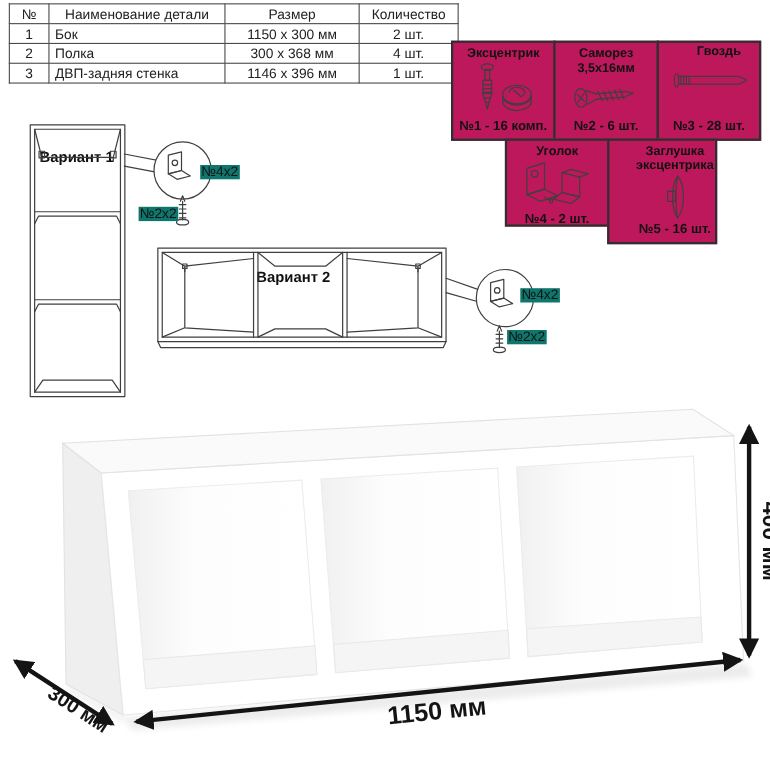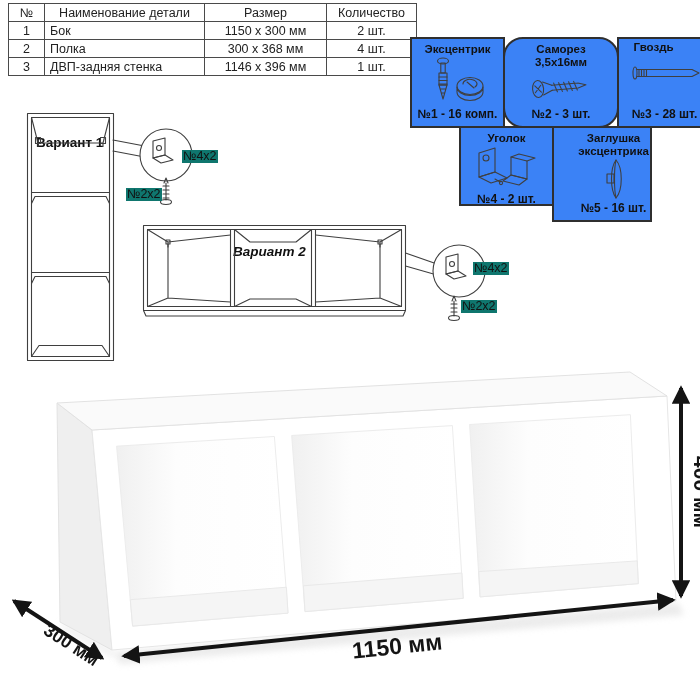--- a/index.html
+++ b/index.html
@@ -9,21 +9,21 @@
 
   
   table.parts{border-collapse:collapse;background:#fff;}
   table.parts th,table.parts td{border:1.6px solid #4a4a4a;font-size:12.5px;font-weight:400;
          height:17px;padding:0 5px;white-space:nowrap;color:#222;}
   table.parts th{text-align:center;}
   td.c{text-align:center;} td.l{text-align:left;}
 
   
   .hw-row{display:flex;position:absolute;}
-  .hw-cell{border:2px solid #2f2f2f;margin-left:-2px;background:#3b82f6;
+  .hw-cell{border:2px solid #2f2f2f;margin-left:-2px;background:#be185d;
            display:flex;flex-direction:column;align-items:center;box-sizing:border-box;}
   .hw-cell:first-child{margin-left:0;}
   .hw-title{font-weight:bold;font-size:11.5px;line-height:1.12;text-align:center;margin-top:4px;color:#111;}
   .hw-sub{display:block;}
   .hw-icon{flex:1;display:flex;align-items:center;justify-content:center;}
   .hw-count{font-weight:bold;font-size:12px;margin:1px 0 5px;color:#111;}
 
   .v-title{font-weight:bold;font-size:13.5px;color:#111;margin-top:40px;}
   .callout{font-weight:normal;font-size:12.5px;color:#111;background:#0f766e;padding:0 1px;line-height:1;}
 
@@ -74,35 +74,35 @@
           <rect x="15" y="17" width="8" height="12"></rect>
           <path d="M15,21 h8 M15,24.5 h8 M15,28 h8"></path>
           <path d="M15,29 L23,29 L19,43 z M16.5,33 h5 M17.5,37 h3"></path>
           <ellipse cx="46" cy="30" rx="13" ry="8.5"></ellipse>
           <path d="M33,31 a13,8.5 0 0 0 26,0 l0,5 a13,8.5 0 0 1 -26,0 z"></path>
           <path d="M39,28 a7,4.5 0 1 1 12,3 M43,26 l7,6"></path>
         </svg>
       </div>
       <div class="hw-count">№1 - 16 комп.</div>
     </div>
-    <div class="hw-cell" style="width:116px;height:91px;border-radius:20px;">
+    <div class="hw-cell" style="width:96px;height:91px;">
       <div class="hw-title"><span>Саморез</span>
         <span class="hw-sub">3,5х16мм</span></div>
       <div class="hw-icon">
         <svg class="lineart" width="64" height="34" viewBox="0 0 64 34">
           <g transform="rotate(-5 32 17)">
             <ellipse cx="9" cy="17" rx="5.5" ry="8.5"></ellipse>
             <path d="M6,13.5 l6,7 M12,13.5 l-6,7"></path>
             <path d="M14,10.5 L23,14.5 M14,23.5 L23,19.5"></path>
             <path d="M23,14.5 H49 M23,19.5 H49 M49,14.5 L57,17 L49,19.5"></path>
             <path d="M25,12.5 l3,9 M30,12.5 l3,9 M35,12.5 l3,9 M40,12.5 l3,9 M45,12.5 l3,9"></path>
           </g>
         </svg>
       </div>
-      <div class="hw-count">№2 - 3 шт.</div>
+      <div class="hw-count">№2 - 6 шт.</div>
     </div>
     <div class="hw-cell" style="width:95px;height:91px;">
       <div class="hw-icon">
         <svg class="lineart" width="70" height="18" viewBox="0 0 70 18">
           <ellipse cx="5" cy="9" rx="2" ry="6"></ellipse>
           <path d="M7,5.5 H62 M7,12.5 H62 M62,5.5 L69,9 L62,12.5"></path>
           <path d="M9,5.5 v7 M11.5,5.5 v7 M14,5.5 v7 M16.5,5.5 v7"></path>
         </svg>
       </div>
       <div class="hw-count">№3 - 28 шт.</div>
@@ -160,21 +160,21 @@
     </g>
     <g transform="translate(151,0)">
       <path d="M-2,90 L0,85 L2,90"></path>
       <path d="M0,90 V107 M-3,93 h6 M-3,97 h6 M-3,101 h6 M-3,105 h6"></path>
       <ellipse cx="0" cy="109" rx="5.5" ry="2.5"></ellipse>
     </g>
   </svg>
   <div class="callout abs" style="left:182px;top:150px;">№4x2</div>
   <div class="callout abs" style="left:126px;top:188px;">№2x2</div>
 
-  <div class="v-title abs" style="left:233px;top:204px;font-style:italic;">Вариант 2</div>
+  <div class="v-title abs" style="left:233px;top:204px;">Вариант 2</div>
   <svg class="lineart abs" style="left:140px;top:198px;" width="405" height="142" viewBox="0 0 405 142">
     <rect x="3.5" y="27.5" width="262" height="85"></rect>
     <rect x="7.5" y="31.5" width="254" height="77"></rect>
     <path d="M6,118 H263 M3.5,112.5 L6,118 M265.5,112.5 L263,118"></path>
     <path d="M90.5,31.5 V108.5 M94.5,31.5 V108.5 M171.5,31.5 V108.5 M175.5,31.5 V108.5"></path>
     <path d="M7.5,31.5 L28,44 L28,100 M7.5,108.5 L28,100 M28,44 L90.5,37 M28,100 L90.5,104"></path>
     <path d="M94.5,31.5 L110,44 M171.5,31.5 L156,44 M110,44 H156 M94.5,108.5 L110,101 M171.5,108.5 L156,101 M110,101 H156"></path>
     <path d="M261.5,31.5 L240,44 L240,100 M261.5,108.5 L240,100 M240,44 L175.5,37 M240,100 L175.5,104"></path>
     <path d="M26,42 h4 v4 h-4 z M28,46 v3"></path>
     <path d="M238,42 h4 v4 h-4 z M240,46 v3"></path>

